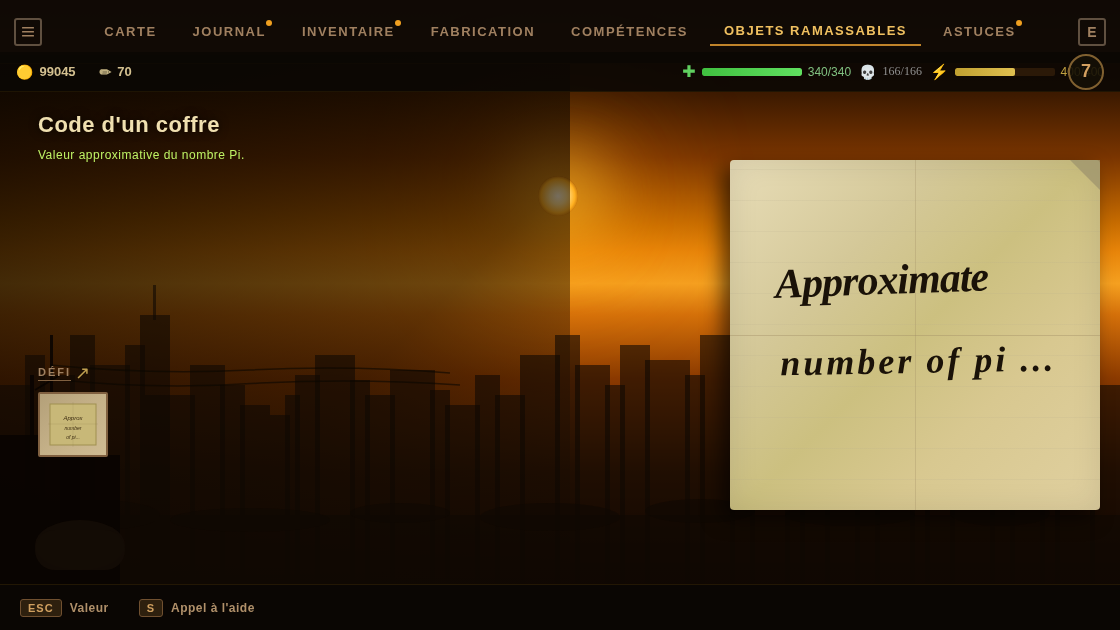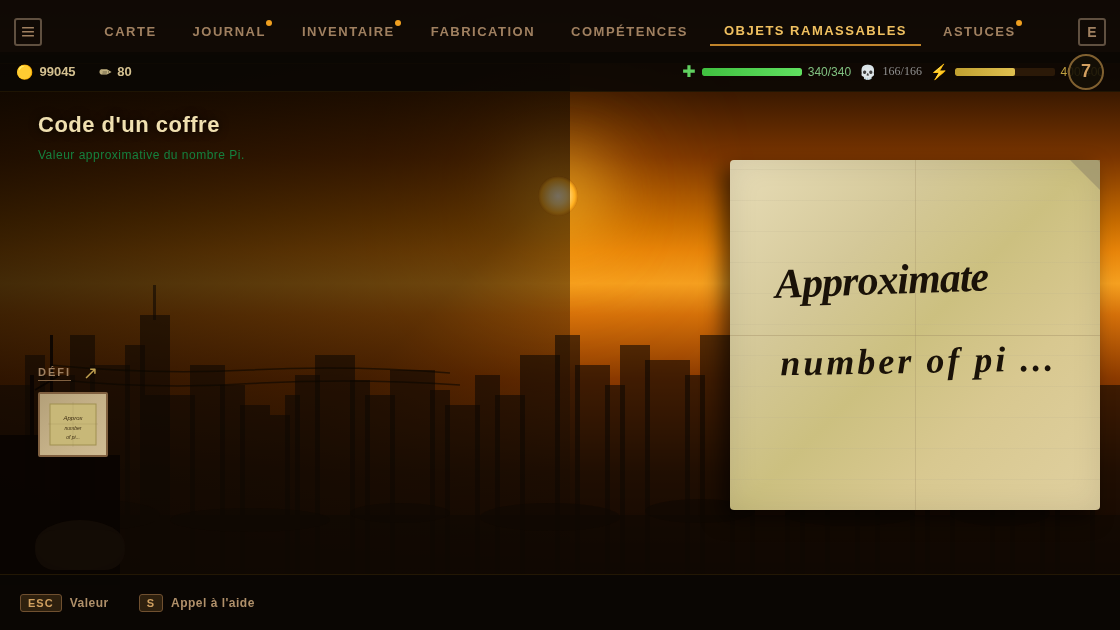--- a/index.html
+++ b/index.html
@@ -218,32 +218,32 @@
     .note-title {
       color: #f0e0b0;
       font-size: 22px;
       font-weight: bold;
       letter-spacing: 0.5px;
       margin-bottom: 10px;
       text-shadow: 0 0 10px rgba(0,0,0,0.8);
     }
 
     .note-subtitle {
-      color: #15803d;
+      color: #bef264;
       font-size: 12px;
       letter-spacing: 0.5px;
       margin-bottom: 30px;
     }
 
     
     .def-section {
       margin-top: 200px;
       display: flex;
       align-items: center;
-      gap: 12px;
+      gap: 4px;
     }
 
     .def-label {
       color: #a08060;
       font-size: 11px;
       font-weight: bold;
       letter-spacing: 2px;
       text-transform: uppercase;
       border-bottom: 1px solid #806040;
       padding-bottom: 2px;
@@ -346,21 +346,21 @@
       width: 0; height: 0;
       border-style: solid;
       border-width: 0 30px 30px 0;
       border-color: transparent rgba(160,150,110,0.8) transparent transparent;
     }
 
     
     .bottom-bar {
       position: absolute;
       bottom: 0; left: 0; right: 0;
-      height: 56px;
+      height: 46px;
       background: rgba(10,7,3,0.92);
       border-top: 1px solid rgba(60,40,5,0.5);
       display: flex;
       align-items: center;
       padding: 0 20px;
       gap: 30px;
       z-index: 100;
     }
 
     .bottom-action {
@@ -532,21 +532,21 @@
 
 <div class="stats-bar">
 
   <div class="stat-item">
     <span class="stat-coin">🟡</span>
     <span>99045</span>
   </div>
 
   <div class="stat-item">
     <span style="color:#c0b080; font-size:14px;">✏</span>
-    <span>80</span>
+    <span>70</span>
   </div>
 
   <div class="health-bar-container">
 
     <div class="health-bar-group">
       <span style="color:#60d060; font-size:16px;">✚</span>
       <div class="bar-track">
         <div class="bar-fill-health" style="width:100%"></div>
       </div>
       <span style="color:#80c080; font-size:12px;">

